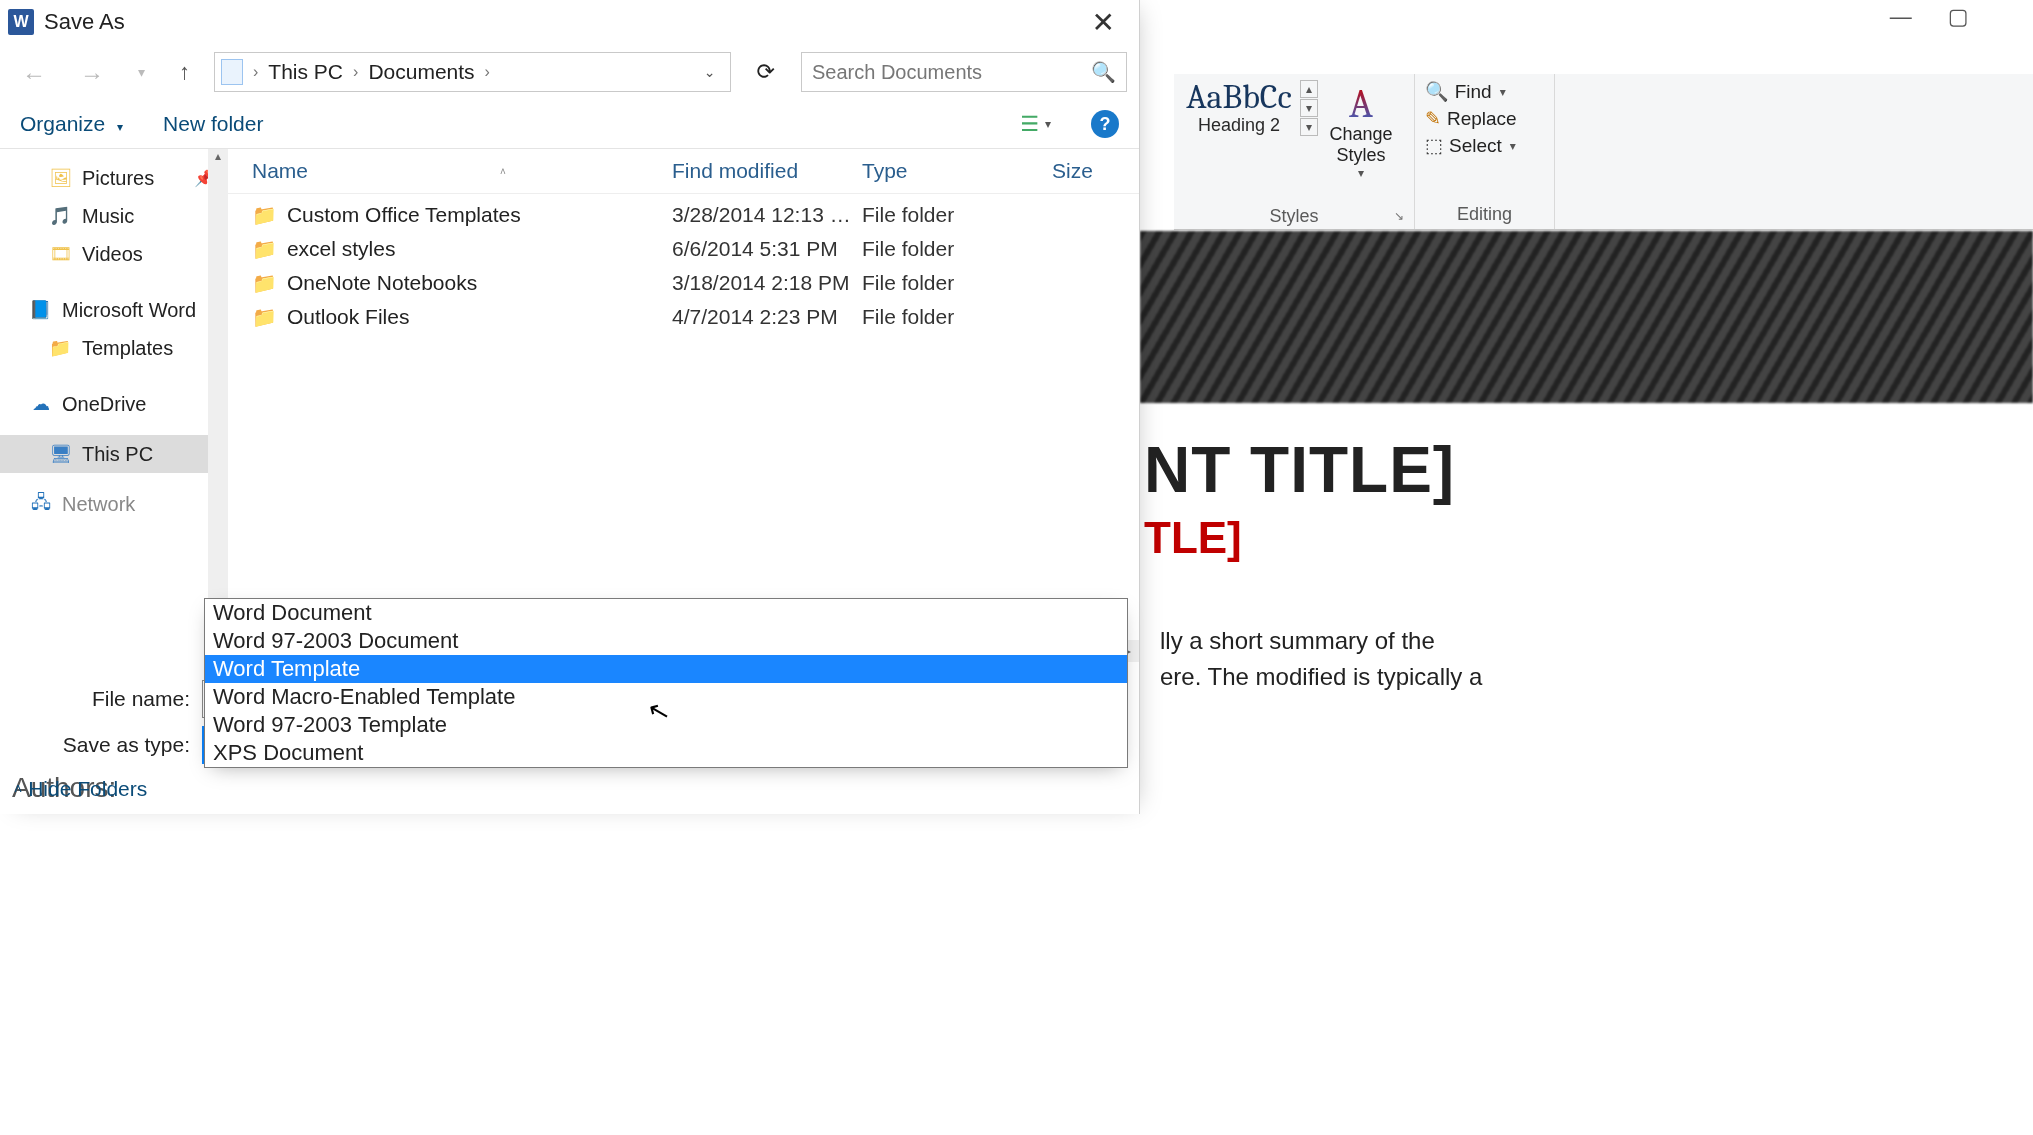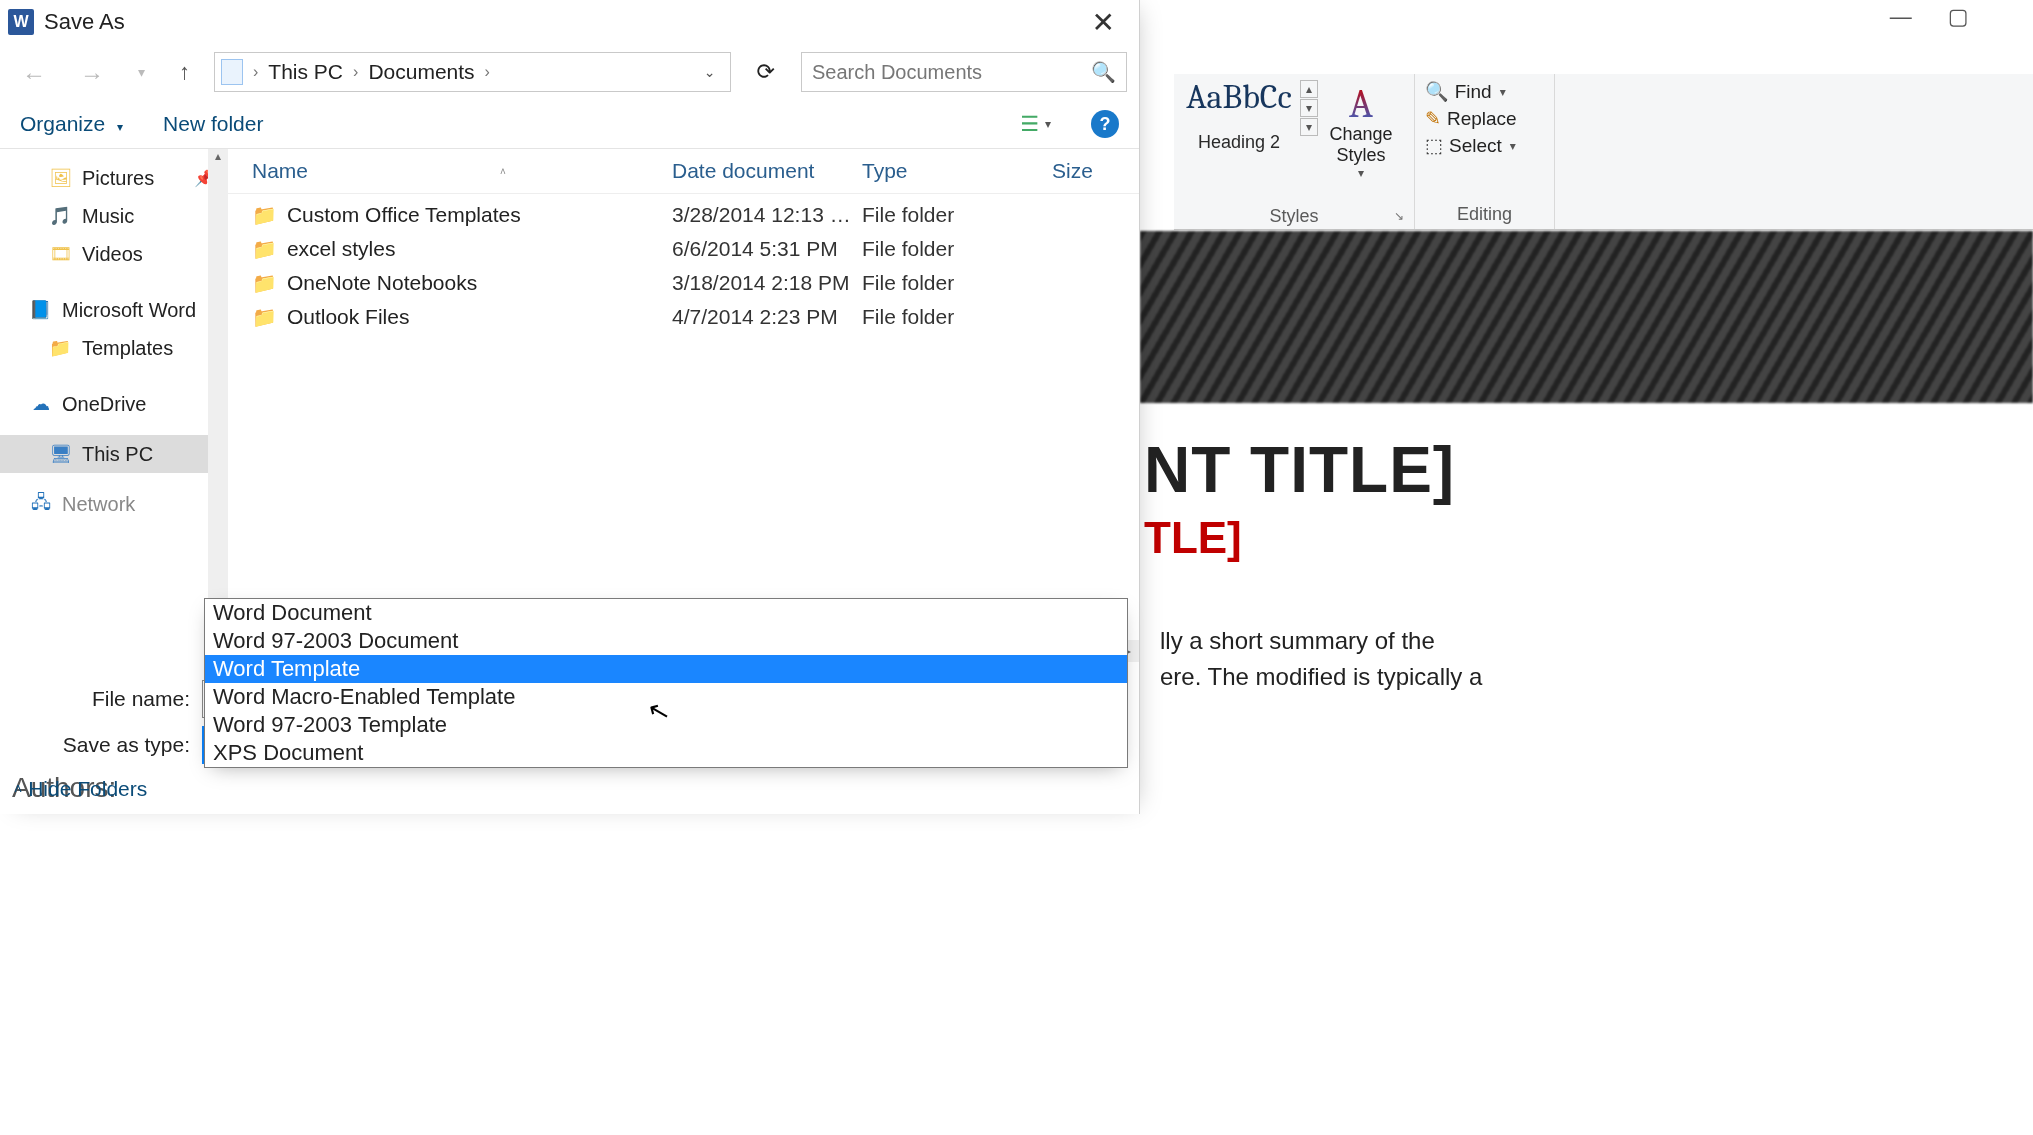--- a/index.html
+++ b/index.html
@@ -48,21 +48,21 @@
     width: 16px; height: 16px;
     color: #777;
     font-size: 12px;
   }
   .style-sample {
     font-family: "Cambria", serif;
     color: #17365d;
     font-size: 34px;
     line-height: 1;
   }
-  .style-label { font-size: 18px; color: #2a2a2a; text-align:left; margin-top:18px;}
+  .style-label { font-size: 18px; color: #2a2a2a; text-align:left; margin-top:1px;}
   .styles-gallery {
     display:flex; flex-direction:column; align-items:center; justify-content:center;
     width: 110px;
   }
   .gallery-arrows {
     display:flex; flex-direction:column; margin-left:6px;
   }
   .gallery-arrows span {
     width:18px; height:18px; border:1px solid #bbb; font-size:12px;
     display:flex; align-items:center; justify-content:center; color:#555;
@@ -390,21 +390,21 @@
       </div>
     </div>
 
     <div class="file-area">
       <div class="columns">
         <div class="col">
           <span>Name</span>
           <span class="sort-caret" style="margin-left:170px">˄</span>
         </div>
         <div class="col">
-            <span>Date document</span>
+            <span>Find modified</span>
           </div>
         <div class="col">
             <span>Type</span>
           </div>
         <div class="col">
             <span>Size</span>
           </div>
       </div>
       <div class="file-list" id="file-list">
           <div class="file-row">

